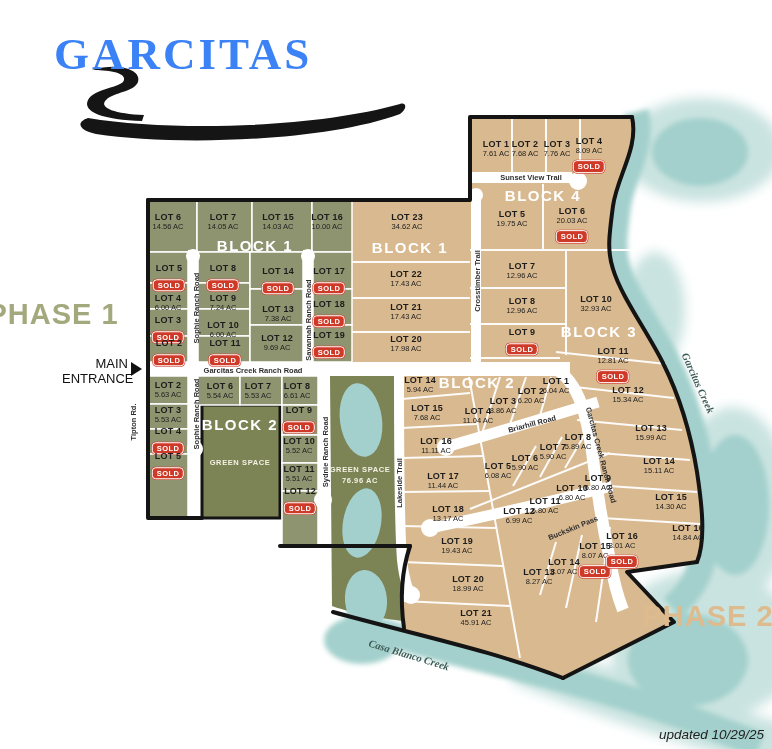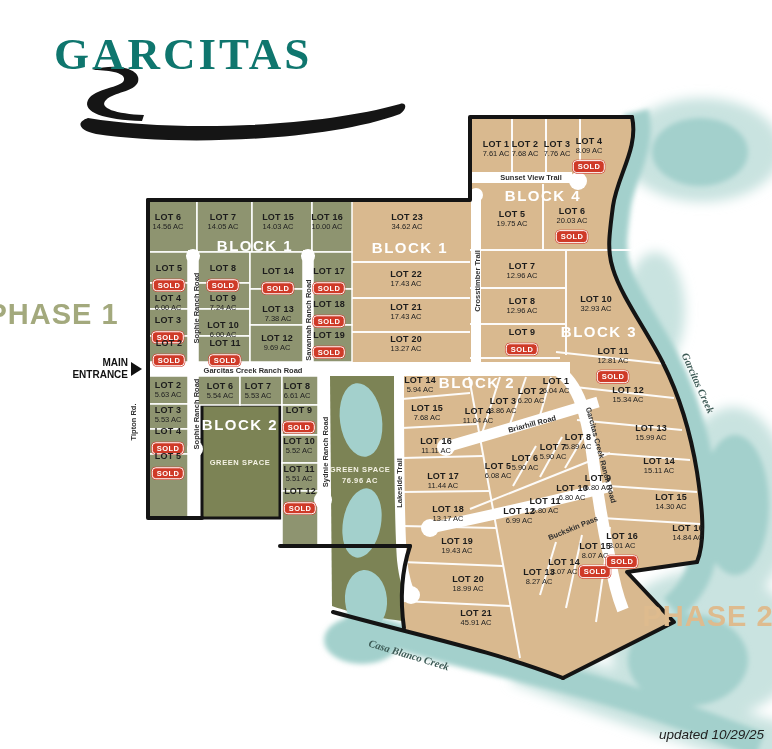--- a/index.html
+++ b/index.html
@@ -2,41 +2,41 @@
 <html><head>
 <meta charset="utf-8">
 <style>
   html,body{margin:0;padding:0;background:#fff;}
   body{font-family:"Liberation Sans", sans-serif;}
   #stage{position:relative;width:772px;height:749px;background:#fff;overflow:hidden;}
   #map-svg{position:absolute;left:0;top:0;}
   #labels{position:absolute;left:0;top:0;width:772px;height:749px;}
 
   
-  #logo{position:absolute;left:34px;top:22px;width:350px;height:130px;color:#0f766e;}
+  #logo{position:absolute;left:34px;top:22px;width:350px;height:130px;color:#3b82f6;}
   #logo .l1{position:absolute;left:20px;top:6px;font-family:"Liberation Serif",serif;font-size:45px;font-weight:600;letter-spacing:3px;}
   #logo .l2{position:absolute;left:113px;top:47px;font-family:"Liberation Serif",serif;font-size:45px;font-weight:600;letter-spacing:3px;}
   #logo .l3{position:absolute;left:78px;top:93px;font-size:15px;font-weight:700;letter-spacing:7px;}
   #logo svg{position:absolute;left:0;top:0;}
 
   .phase-label{position:absolute;transform:translate(-50%,-50%);font-weight:800;font-size:29px;letter-spacing:1px;white-space:nowrap;}
   #phase1-label{color:#a3a97d;}
   #phase2-label{color:#debb8e;}
 
   .lot{position:absolute;transform:translate(-50%,-50%);text-align:center;line-height:1.1;white-space:nowrap;}
   .lot .nm{font-weight:700;font-size:9px;color:#1c1c1c;letter-spacing:.2px;}
   .lot .ac{font-size:7.5px;color:#222;}
   .sold{display:inline-block;background:#cf3a28;color:#fff;font-weight:700;font-size:7.5px;line-height:1;padding:2px 4px 1px;border:1.5px solid #fff;border-radius:4px;margin-top:1px;letter-spacing:.4px;box-shadow:0 0 0 .5px #cf3a28;}
 
   .block-label{position:absolute;transform:translate(-50%,-50%);color:#fff;font-weight:700;font-size:15px;letter-spacing:1.5px;white-space:nowrap;}
   .green-label{position:absolute;transform:translate(-50%,-50%);color:#f4f2e4;font-weight:700;font-size:7.5px;letter-spacing:.6px;text-align:center;line-height:1.4;white-space:nowrap;}
   .road-label{position:absolute;transform:translate(-50%,-50%);color:#2e2e2e;font-weight:600;font-size:7.5px;white-space:nowrap;}
   .creek-label{position:absolute;transform:translate(-50%,-50%);font-family:"Liberation Serif",serif;font-style:italic;font-weight:700;font-size:10.5px;color:#3c5a55;white-space:nowrap;}
 
-  #entrance{position:absolute;left:62px;top:357px;width:66px;text-align:right;font-size:10px;font-weight:700;color:#111;line-height:1.15;}
+  #entrance{position:absolute;left:62px;top:357px;width:66px;text-align:right;font-size:13px;font-weight:400;color:#111;line-height:1.15;}
   #entrance-arrow{position:absolute;left:131px;top:362px;width:0;height:0;border-top:7px solid transparent;border-bottom:7px solid transparent;border-left:11px solid #111;}
   #updated{position:absolute;right:8px;top:727px;font-size:13.5px;font-style:italic;color:#222;}
 </style>
 </head>
 <body>
 
 <div id="stage">
 
   <svg id="map-svg" width="772" height="749" viewBox="0 0 772 749">
     <defs>
@@ -330,21 +330,21 @@
       <div class="lot" style="left: 406px; top: 279px;">
         <div class="nm">LOT 22</div>
         <div class="ac">17.43 AC</div>
       </div>
       <div class="lot" style="left: 406px; top: 312px;">
         <div class="nm">LOT 21</div>
         <div class="ac">17.43 AC</div>
       </div>
       <div class="lot" style="left: 406px; top: 344px;">
         <div class="nm">LOT 20</div>
-        <div class="ac">13.27 AC</div>
+        <div class="ac">17.98 AC</div>
       </div>
       <div class="lot" style="left: 496px; top: 149px;">
         <div class="nm">LOT 1</div>
         <div class="ac">7.61 AC</div>
       </div>
       <div class="lot" style="left: 525px; top: 149px;">
         <div class="nm">LOT 2</div>
         <div class="ac">7.68 AC</div>
       </div>
       <div class="lot" style="left: 557px; top: 149px;">

